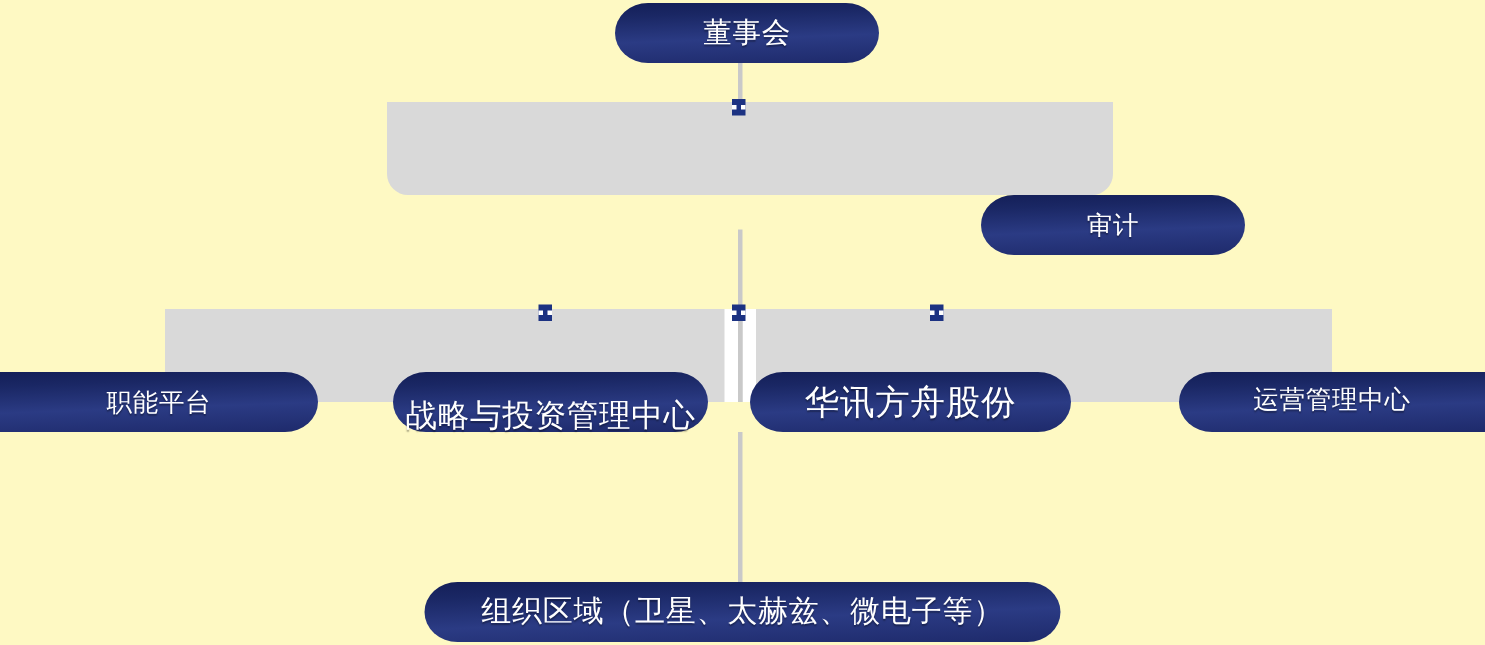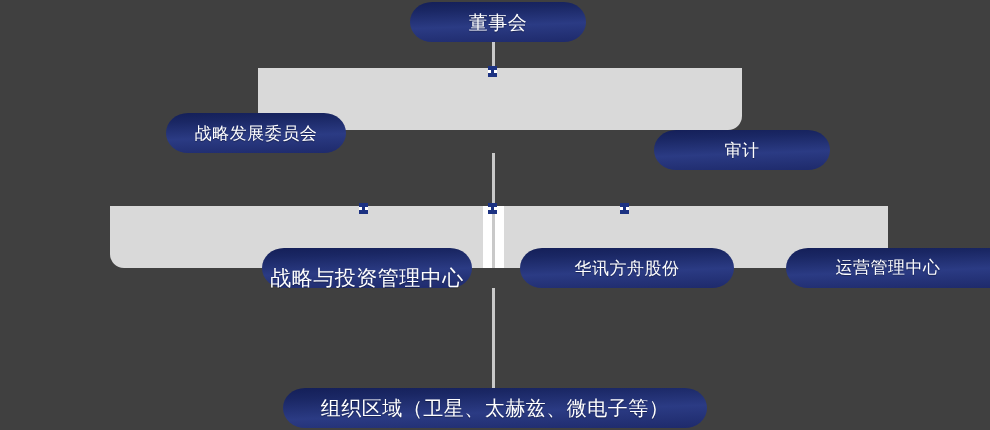--- a/index.html
+++ b/index.html
@@ -4,21 +4,21 @@
 <style>
   html, body {
     margin: 0;
     padding: 0;
     background: #ffffff;
   }
   #org-chart {
     position: relative;
     width: 990px;
     height: 430px;
-    background: #404040;
+    background: #fef9c3;
     overflow: hidden;
     font-family: "Liberation Sans", "DejaVu Sans", sans-serif;
   }
 
   
   .band {
     position: absolute;
     background: #d9d9d9;
   }
   .band.band-l2 {
@@ -96,47 +96,47 @@
   <div class="node pill" style="left:410px; top:2px; width:176px; height:40px; font-size:19px;">
     <span class="node-label">董事会</span>
   </div>
 
   <div class="spine" style="left:492px; top:42px; width:3px; height:28px;"></div>
 
   <div class="band band-l2" style="left:258px; top:68px; width:484px; height:62px;"></div>
 
   <div class="marker" style="left:488px; top:66px;"></div>
 
-  <div class="node pill" style="left:166px; top:113px; width:180px; height:40px; font-size:17px;">
-    <span class="node-label">战略发展委员会</span>
-  </div>
 
 
   <div class="node pill" style="left:654px; top:130px; width:176px; height:40px; font-size:17px;">
     <span class="node-label">审计</span>
   </div>
 
   <div class="spine" style="left:492px; top:153px; width:3px; height:55px;"></div>
 
   <div class="band band-l3" style="left:110px; top:206px; width:778px; height:62px;"></div>
 
   <div class="spine" style="left:492px; top:206px; width:3px; height:62px; background:#c9c9c9; z-index:2;"></div>
   <div style="position:absolute; left:483px; top:206px; width:21px; height:62px; background:#ffffff; z-index:1;"></div>
   <div class="spine" style="left:492px; top:206px; width:3px; height:62px; z-index:2;"></div>
 
   <div class="marker" style="left:359px; top:203px; z-index:3;"></div>
   <div class="marker" style="left:488px; top:203px; z-index:3;"></div>
   <div class="marker" style="left:620px; top:203px; z-index:3;"></div>
 
+  <div class="node pill flush-left" style="left:0px; top:248px; width:212px; height:40px; font-size:17px; z-index:4;">
+    <span class="node-label">职能平台</span>
+  </div>
 
   <div class="node pill" style="left:262px; top:248px; width:210px; height:40px; font-size:21px; z-index:4;align-items:flex-end;">
     <span class="node-label">战略与投资管理中心</span>
   </div>
 
-  <div class="node pill" style="left:520px; top:248px; width:214px; height:40px; font-size:17px; z-index:4;">
+  <div class="node pill" style="left:500px; top:248px; width:214px; height:40px; font-size:23px; z-index:4;">
     <span class="node-label">华讯方舟股份</span>
   </div>
 
   <div class="node pill flush-right" style="left:786px; top:248px; width:204px; height:40px; font-size:17px; z-index:4;font-family:Liberation Mono, monospace;">
     <span class="node-label">运营管理中心</span>
   </div>
 
   <div class="spine" style="left:492px; top:288px; width:3px; height:102px;"></div>
 
   <div class="node pill" style="left:283px; top:388px; width:424px; height:40px; font-size:20px;">

